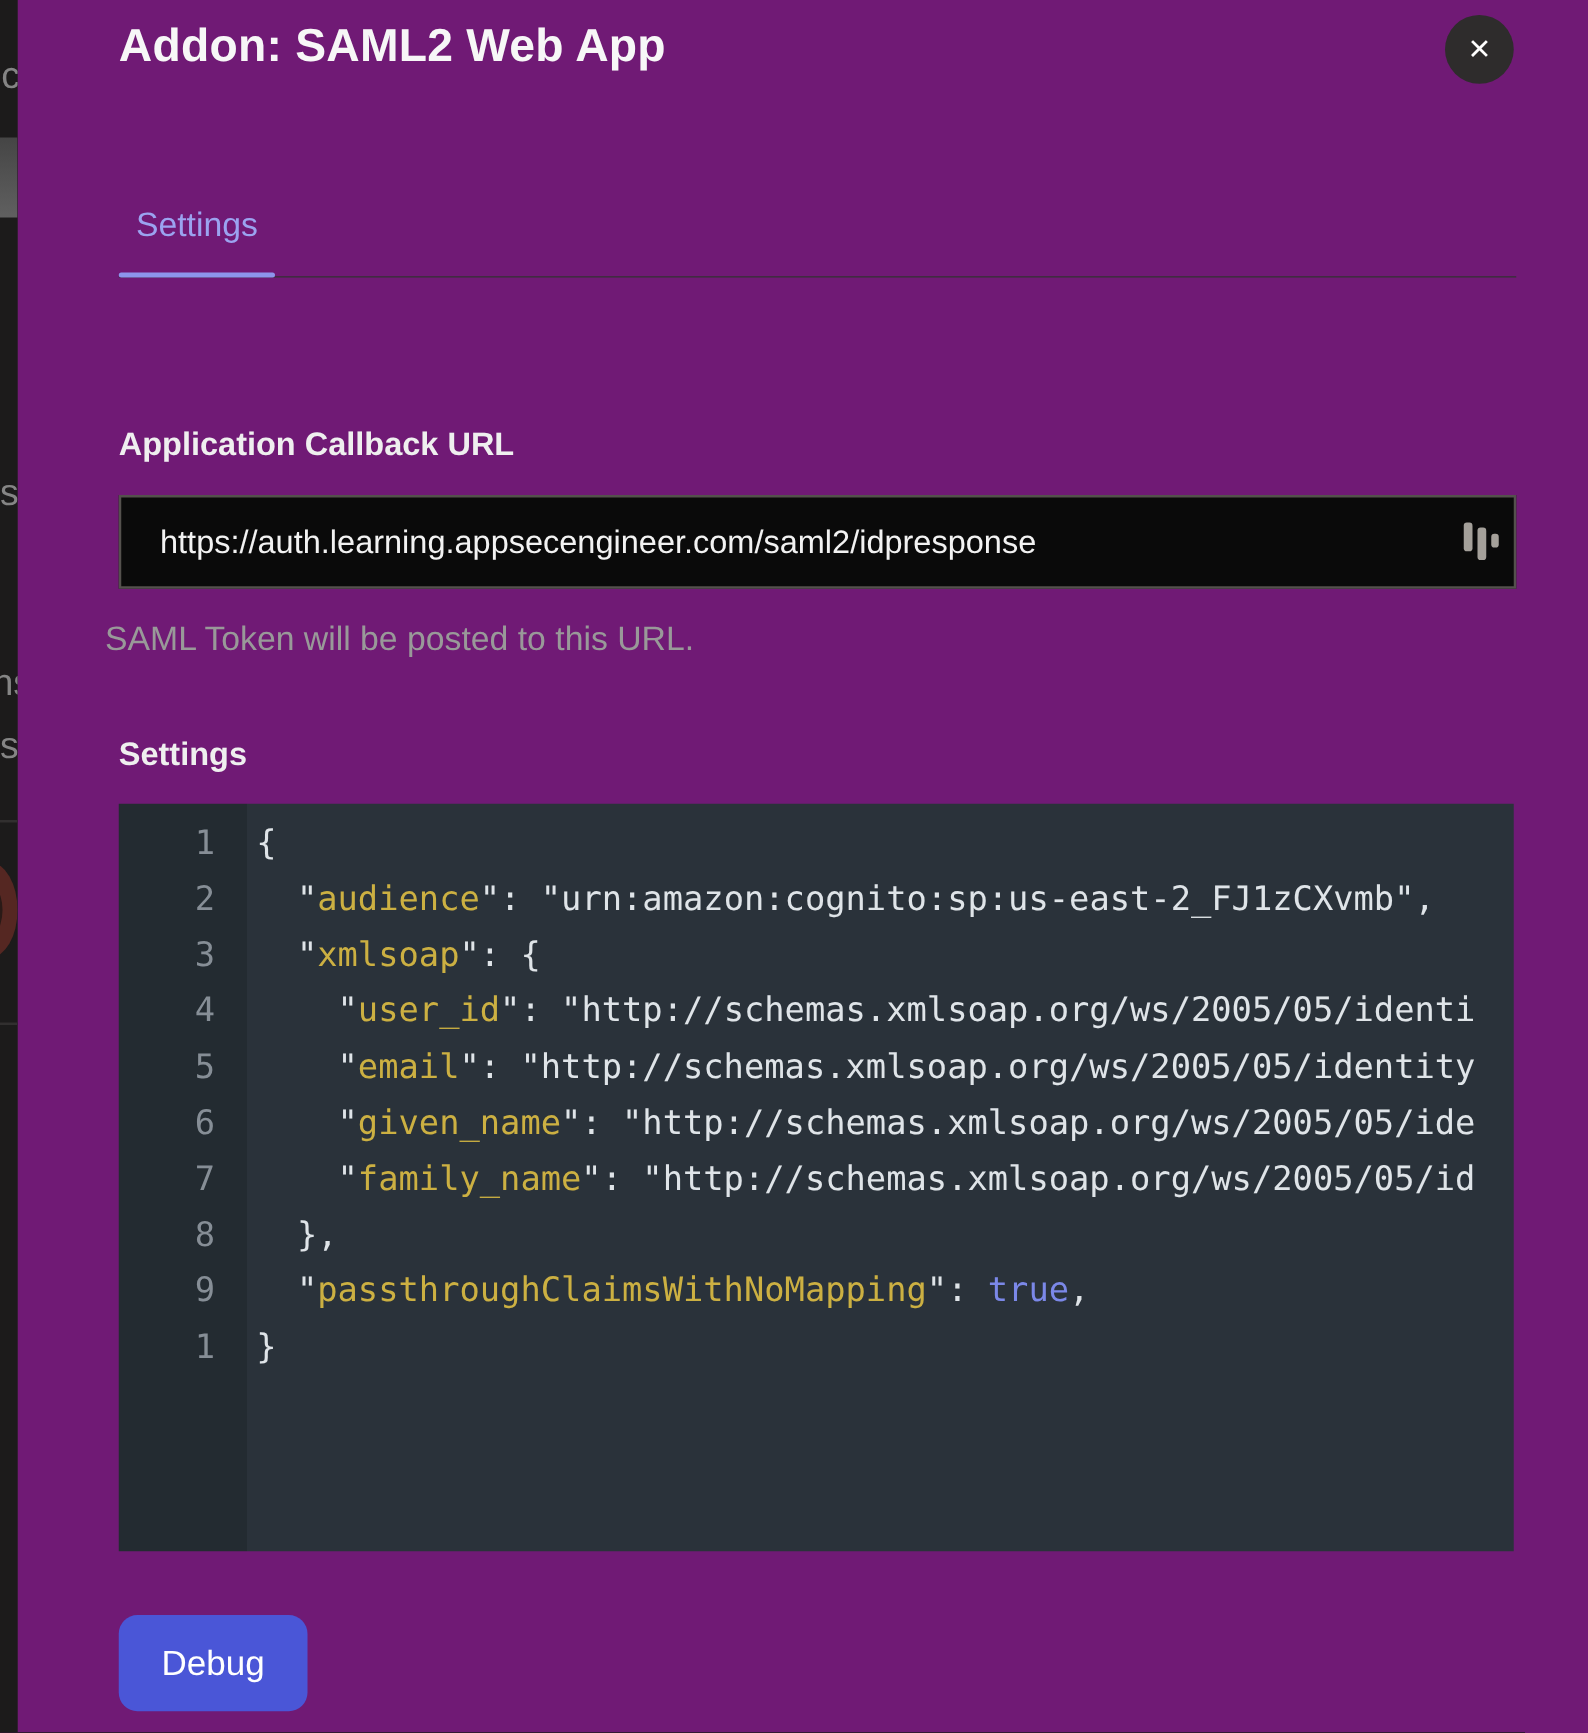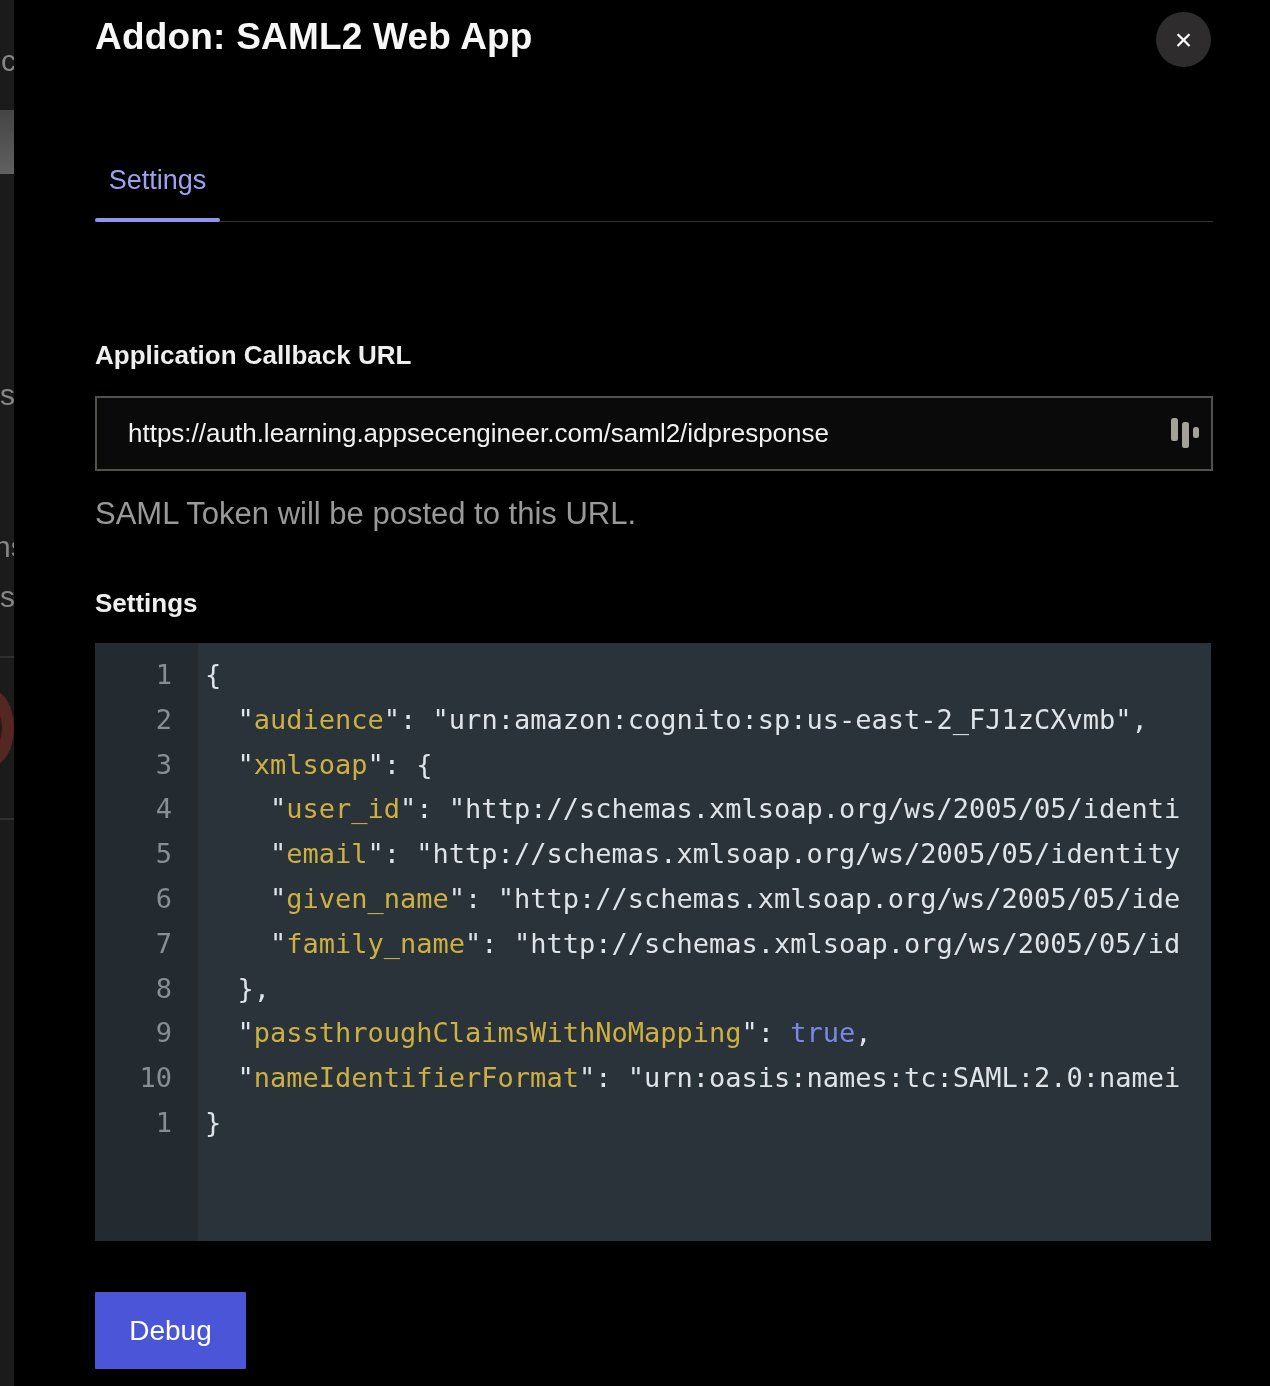--- a/index.html
+++ b/index.html
@@ -15,54 +15,54 @@
   .sliver-t3 { left:-6px; top:530px; }
   .sliver-t4 { left:0px; top:580px; }
   .sliver-box { position:absolute; left:0; top:110px; width:14px; height:64px; background:linear-gradient(180deg,#454545,#606060); }
   .sliver-divider { position:absolute; left:0; width:14px; height:2px; background:#312f2f; }
   .sliver-d1 { top:656px; }
   .sliver-d2 { top:818px; }
   .sliver-blob { position:absolute; left:-30px; top:690px; width:44px; height:76px; border-radius:50%; background:#552722; }
   .sliver-blob::after { content:""; position:absolute; left:-8px; top:10px; width:40px; height:56px; border-radius:50%; background:#2a1a17; }
 
   
-  .modal { position:absolute; left:14px; top:0; width:1256px; height:1386px; background:#000000; }
+  .modal { position:absolute; left:14px; top:0; width:1256px; height:1386px; background:#701a75; }
   .modal-title { position:absolute; left:81px; top:16px; font-size:37px; font-weight:700; color:#f7f7f7; letter-spacing:0.2px; }
   .close-btn { position:absolute; left:1142px; top:12px; width:55px; height:55px; border-radius:50%; background:#2e2c2c; border:none; cursor:pointer; display:flex; align-items:center; justify-content:center; }
   .close-x { color:#ffffff; font-size:30px; line-height:1; font-weight:400; }
 
   
   .tab { position:absolute; top:150px; height:60px; display:flex; align-items:center; justify-content:center; font-size:27px; cursor:pointer; background:none; border:none; }
   .tab-settings { left:81px; width:125px; color:#9ba3f0; }
   .tab-usage { left:240px; width:125px; color:#9e9e9e; }
   .tabs-divider { position:absolute; left:81px; top:221px; width:1118px; height:1px; background:#323232; }
   .tab-underline { position:absolute; left:81px; top:218px; width:125px; height:4px; background:#8d95ec; border-radius:2px; }
 
   
   .field-label { position:absolute; left:81px; font-size:26px; font-weight:600; color:#efefef;text-align:right; }
   .label-callback { top:340px; }
   .url-input-wrap { position:absolute; left:81px; top:396px; width:1118px; height:75px; }
   .url-input { width:100%; height:100%; background:#0a0a0a; border:2px solid #54514d; border-radius:0; color:#f2f2f2; font-size:26px; font-family:"Liberation Sans", sans-serif; padding:0 60px 0 31px; outline:none; }
   .pm-icon { position:absolute; right:10px; top:18px; width:38px; height:38px; }
-  .helper-text { position:absolute; left:81px; top:496px; font-size:31px; color:#999999; }
+  .helper-text { position:absolute; left:70px; top:496px; font-size:27px; color:#999999; }
 
   
   .label-settings { top:588px; }
   .editor { position:absolute; left:81px; top:643px; width:1116px; height:598px;
             background:linear-gradient(90deg,#232b31 0,#232b31 103px,#2a323a 103px,#2a323a 100%);
             font-family:"DejaVu Sans Mono", monospace; font-size:27px; padding-top:10px; overflow:hidden; cursor:text; }
   .code-line { display:flex; height:44.8px; line-height:44.8px; }
   .ln { width:103px; flex:0 0 103px; text-align:right; padding-right:26px; color:#868e96; user-select:none; }
   .lc { flex:1; padding-left:7px; white-space:pre; overflow:hidden; color:#dfe4e8; }
   .tok-plain { color:#dfe4e8; }
   .tok-key { color:#ccb042; }
   .tok-bool { color:#7b88e8;text-align:right; }
 
   
-  .debug-btn { position:absolute; left:81px; top:1292px; width:151px; height:77px; background:#4a56d7; color:#ffffff; font-size:28px; font-family:"Liberation Sans", sans-serif; border:none; border-radius:1px; cursor:pointer; }
+  .debug-btn { position:absolute; left:81px; top:1292px; width:151px; height:77px; background:#4a56d7; color:#ffffff; font-size:28px; font-family:"Liberation Sans", sans-serif; border:none; border-radius:15px; cursor:pointer; }
 </style>
 </head>
 <body>
 
 <div class="page">
 
   <div class="bg-sliver">
     <span class="sliver-text sliver-t1">c</span>
     <div class="sliver-box"></div>
     <span class="sliver-text sliver-t2">s</span>
@@ -131,24 +131,20 @@
         </div>
         <div class="code-line">
           <div class="ln">8</div>
           <div class="lc"><span class="tok-plain">  },</span></div>
         </div>
         <div class="code-line">
           <div class="ln">9</div>
           <div class="lc"><span class="tok-plain">  "</span><span class="tok-key">passthroughClaimsWithNoMapping</span><span class="tok-plain">": </span><span class="tok-bool">true</span><span class="tok-plain">,</span></div>
         </div>
         <div class="code-line">
-          <div class="ln">10</div>
-          <div class="lc"><span class="tok-plain">  "</span><span class="tok-key">nameIdentifierFormat</span><span class="tok-plain">": </span><span class="tok-plain">"urn:oasis:names:tc:SAML:2.0:namei</span></div>
-        </div>
-        <div class="code-line">
           <div class="ln">1</div>
           <div class="lc"><span class="tok-plain">}</span></div>
         </div>
       </div>
 
     <button class="debug-btn">Debug</button>
 
   </div>
 </div>
 

